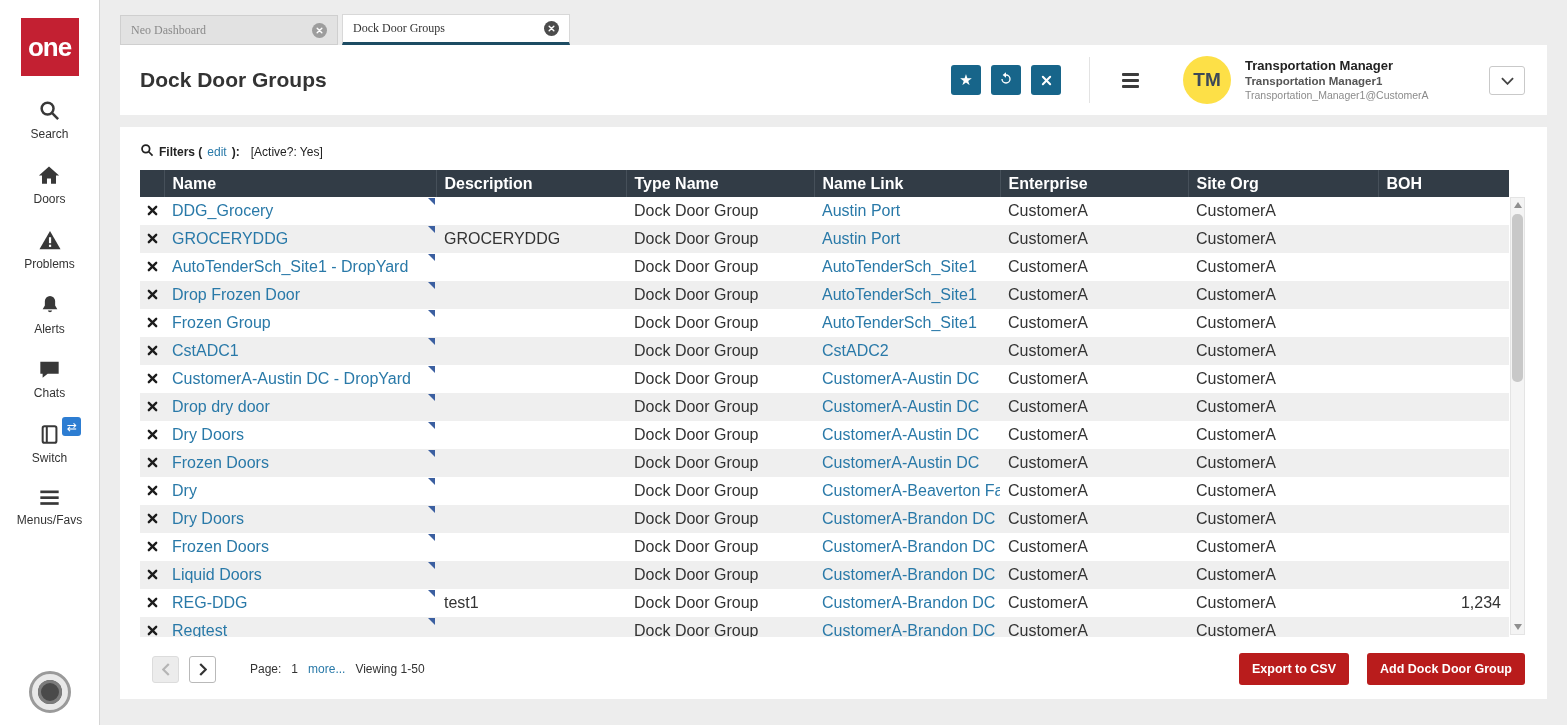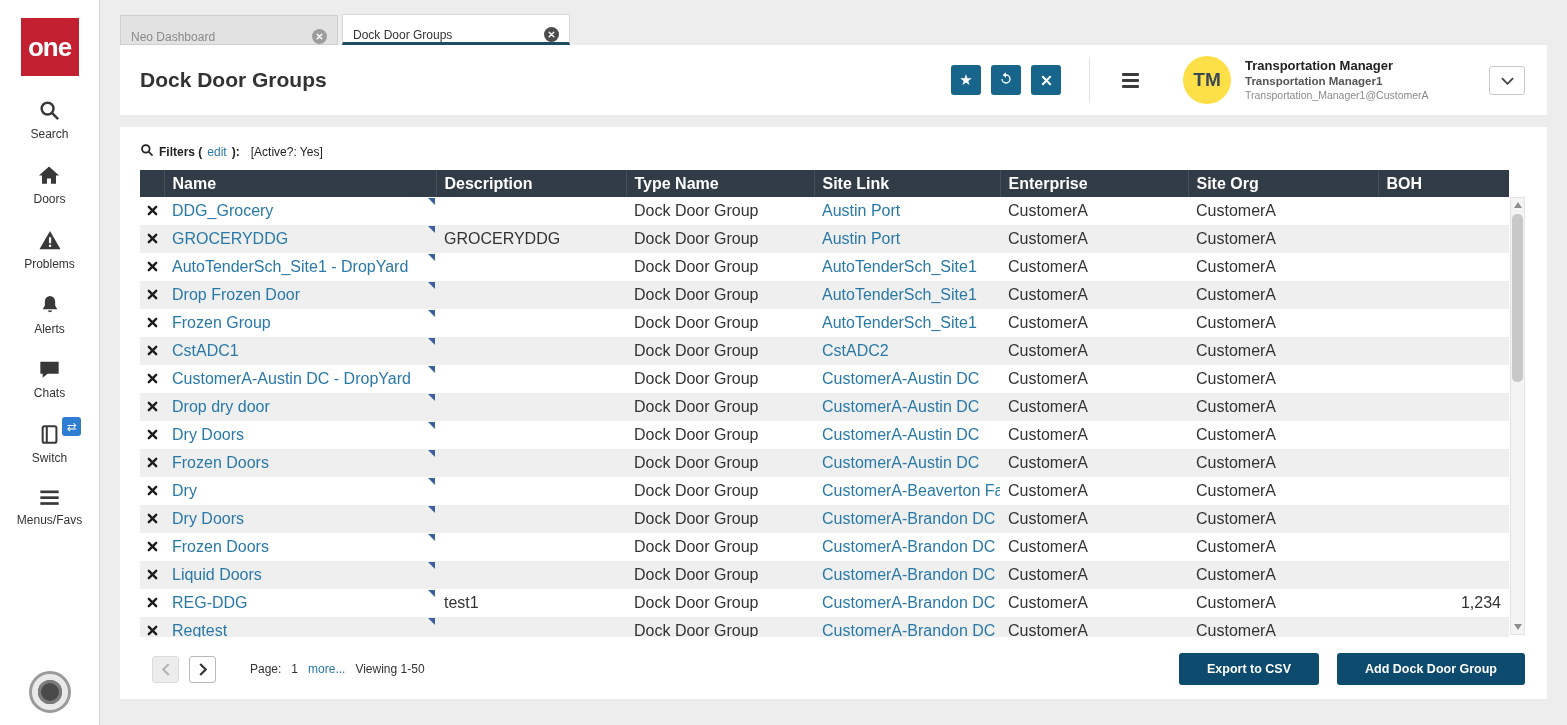--- a/index.html
+++ b/index.html
@@ -13,21 +13,21 @@
   .nav-item svg { display:block; }
   .badge { position:absolute; top:-6px; right:-14px; width:19px; height:19px; background:#2d7dd2; border-radius:3px; color:#fff; font-size:12px; display:flex; align-items:center; justify-content:center; }
   .capture { margin-top:auto; margin-bottom:12px; width:42px; height:42px; border-radius:50%; border:3px solid #9a9a9a; display:flex; align-items:center; justify-content:center; cursor:pointer; background:#e9e9e9; }
   .capture .inner { width:24px; height:24px; border-radius:50%; background:#4a4a4a; box-shadow:inset 0 0 0 3px #7c7c7c; }
 
   
   .main { flex:1; display:flex; flex-direction:column; padding:0 20px; background:#ededed; }
 
   
   .tabbar { display:flex; gap:4px; margin-top:14px; height:31px; align-items:flex-end; }
-  .tab { display:flex; align-items:flex-end; justify-content:space-between; padding:0 10px; font-size:12px; height:30px; cursor:pointer; }
+  .tab { display:flex; align-items:center; justify-content:space-between; padding:0 10px; font-size:12px; height:30px; cursor:pointer;font-family:Liberation Serif, serif; }
   .tab.inactive { width:218px; background:#e2e2e2; border:1px solid #cfcfcf; color:#8a8a8a; }
   .tab.active { width:228px; background:#fff; border:1px solid #d8d8d8; border-bottom:3px solid #1d4c63; color:#333; height:31px; }
   .tab-close { width:15px; height:15px; border-radius:50%; color:#fff; display:flex; align-items:center; justify-content:center; flex-shrink:0; margin-left:8px; }
   .tab.inactive .tab-close { background:#9d9d9d; }
   .tab.active .tab-close { background:#4c4c4c; }
 
   
   .header-card { background:#fff; height:70px; display:flex; align-items:center; padding:0 22px 0 20px; }
   .page-title { font-size:21px; font-weight:bold; color:#333; }
   .hdr-right { margin-left:auto; display:flex; align-items:center; }
@@ -67,21 +67,21 @@
   .vscroll .tri-down { width:0; height:0; border-left:4px solid transparent; border-right:4px solid transparent; border-top:6px solid #8f8f8f; }
   .vscroll .thumb { width:11px; height:168px; background:#c8c8c8; border-radius:5px; margin-top:2px; cursor:grab; }
   .vscroll .spacer { flex:1; }
 
   
   .footer { display:flex; align-items:center; gap:10px; padding:16px 0 14px 12px; font-size:12px; color:#333; }
   .page-btn { width:27px; height:27px; border-radius:3px; display:flex; align-items:center; justify-content:center; cursor:pointer; }
   .page-btn.prev { background:#ececec; border:1px solid #dcdcdc; }
   .page-btn.next { background:#fff; border:1px solid #b9b9b9; }
   .footer .gap { width:14px; }
-  .action-btn { margin-left:8px; background:#0c4a6e; color:#fff; font-weight:bold; font-size:12.5px; border:none; border-radius:3px; padding:9px 28px; cursor:pointer; font-family:"Liberation Sans", sans-serif; }
+  .action-btn { margin-left:8px; background:#b91c1c; color:#fff; font-weight:bold; font-size:12.5px; border:none; border-radius:3px; padding:9px 13px; cursor:pointer; font-family:"Liberation Sans", sans-serif; }
   .push { margin-left:auto; }
 </style>
 </head>
 <body>
 
 <div class="app">
 
   <aside class="sidebar">
     <div class="logo">one</div>
 
@@ -250,21 +250,21 @@
               <col style="width:188px">
               <col style="width:190px">
               <col>
           </colgroup>
           <thead>
             <tr>
               <th></th>
               <th>Name</th>
               <th>Description</th>
               <th>Type Name</th>
-              <th>Site Link</th>
+              <th>Name Link</th>
               <th>Enterprise</th>
               <th>Site Org</th>
               <th>BOH</th>
             </tr>
           </thead>
           <tbody>
               <tr>
                 <td class="col-x"><svg viewBox="0 0 12 12" width="11" height="11">
                     <path d="M2 2 L10 10 M10 2 L2 10" stroke="#1c1c1c" stroke-width="2.6" stroke-linecap="round"></path>
                   </svg></td>

